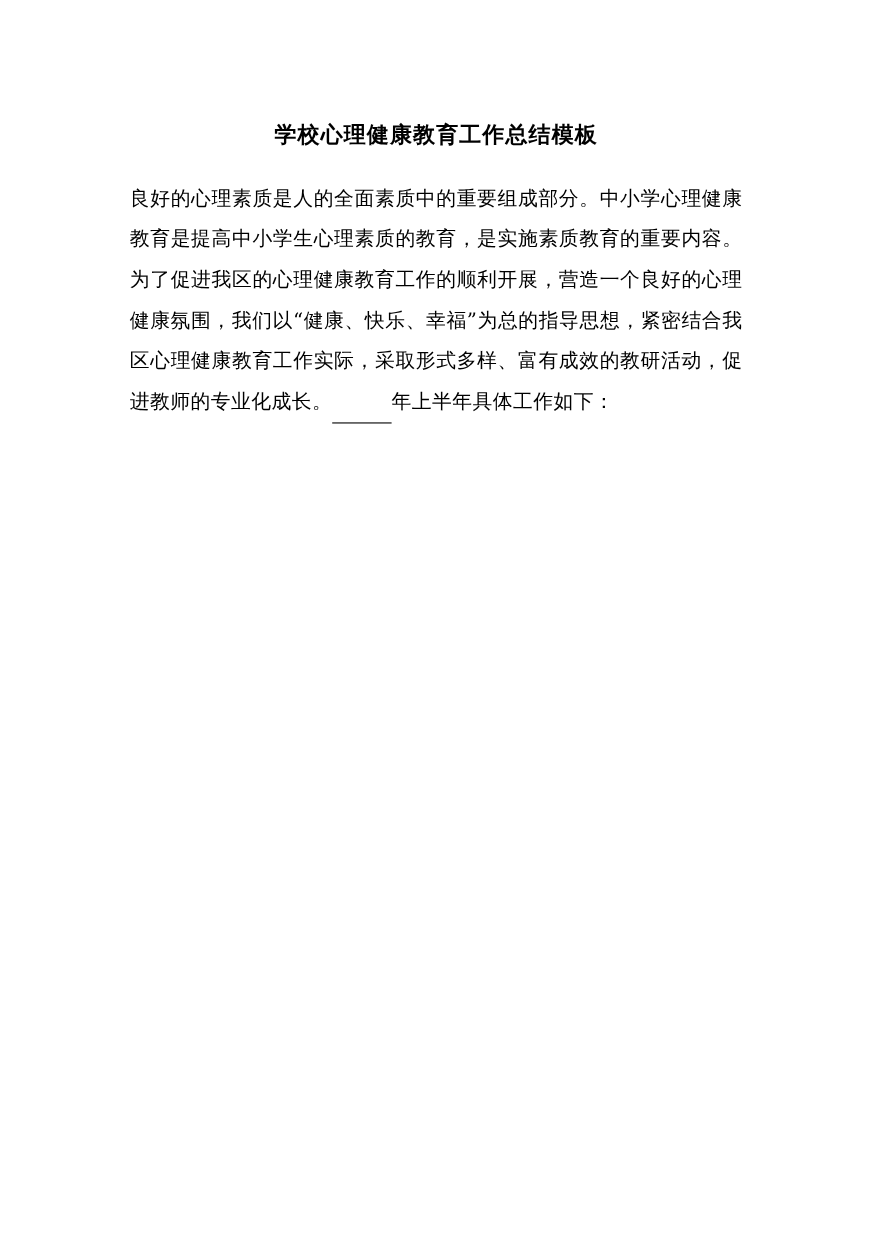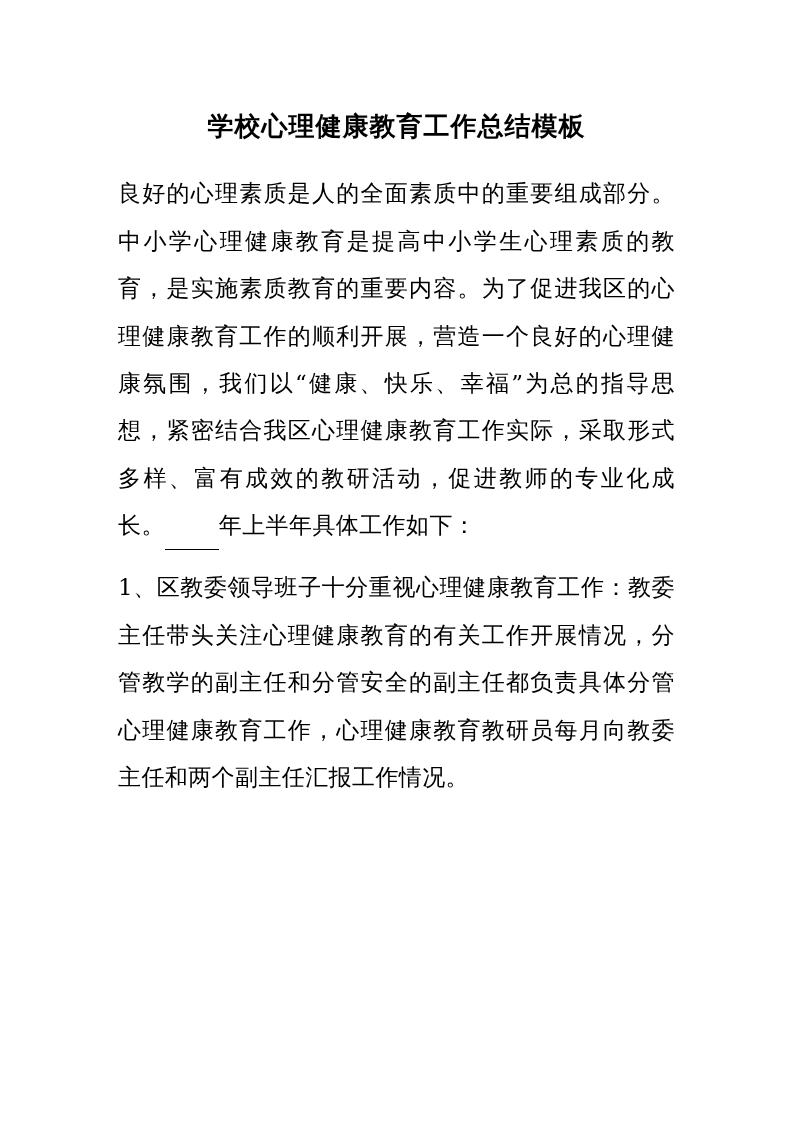--- a/index.html
+++ b/index.html
@@ -16,29 +16,29 @@
   }
   .page {
     position: relative;
     width: 793px;
     height: 1122px;
     box-sizing: border-box;
     padding: 108px 118px 60px 118px;
     background: #ffffff;
   }
   .doc-title {
-    font-size: 26px;
+    font-size: 20px;
     font-weight: bold;
     text-align: center;
     letter-spacing: 1px;
     margin: 0 0 26px 0;
     line-height: 1.4;
   }
   .para {
-    font-size: 23px;
+    font-size: 18px;
     line-height: 2.06;
     text-align: justify;
     text-justify: inter-ideograph;
     margin: 0 0 14px 0;
     letter-spacing: 0.4px;
   }
   .blank-line {
     display: inline-block;
     border-bottom: 1.2px solid #000;
     vertical-align: baseline;
@@ -46,15 +46,14 @@
   .blank-long { width: 54px; }
   .blank-short { width: 38px; }
 </style>
 </head>
 <body>
 
 <div class="page">
   <h1 class="doc-title">学校心理健康教育工作总结模板</h1>
   <div id="body-container">
       <p class="para"><span>良好的心理素质是人的全面素质中的重要组成部分。中小学心理健康教育是提高中小学生心理素质的教育，是实施素质教育的重要内容。为了促进我区的心理健康教育工作的顺利开展，营造一个良好的心理健康氛围，我们以“健康、快乐、幸福”为总的指导思想，紧密结合我区心理健康教育工作实际，采取形式多样、富有成效的教研活动，促进教师的专业化成长。</span><span class="blank-line blank-long">&nbsp;</span><span>年上半年具体工作如下：</span></p>
-      <p class="para"><span>1、区教委领导班子十分重视心理健康教育工作：教委主任带头关注心理健康教育的有关工作开展情况，分管教学的副主任和分管安全的副主任都负责具体分管心理健康教育工作，心理健康教育教研员每月向教委主任和两个副主任汇报工作情况。</span></p>
     </div>
 </div>
 
 </body></html>

